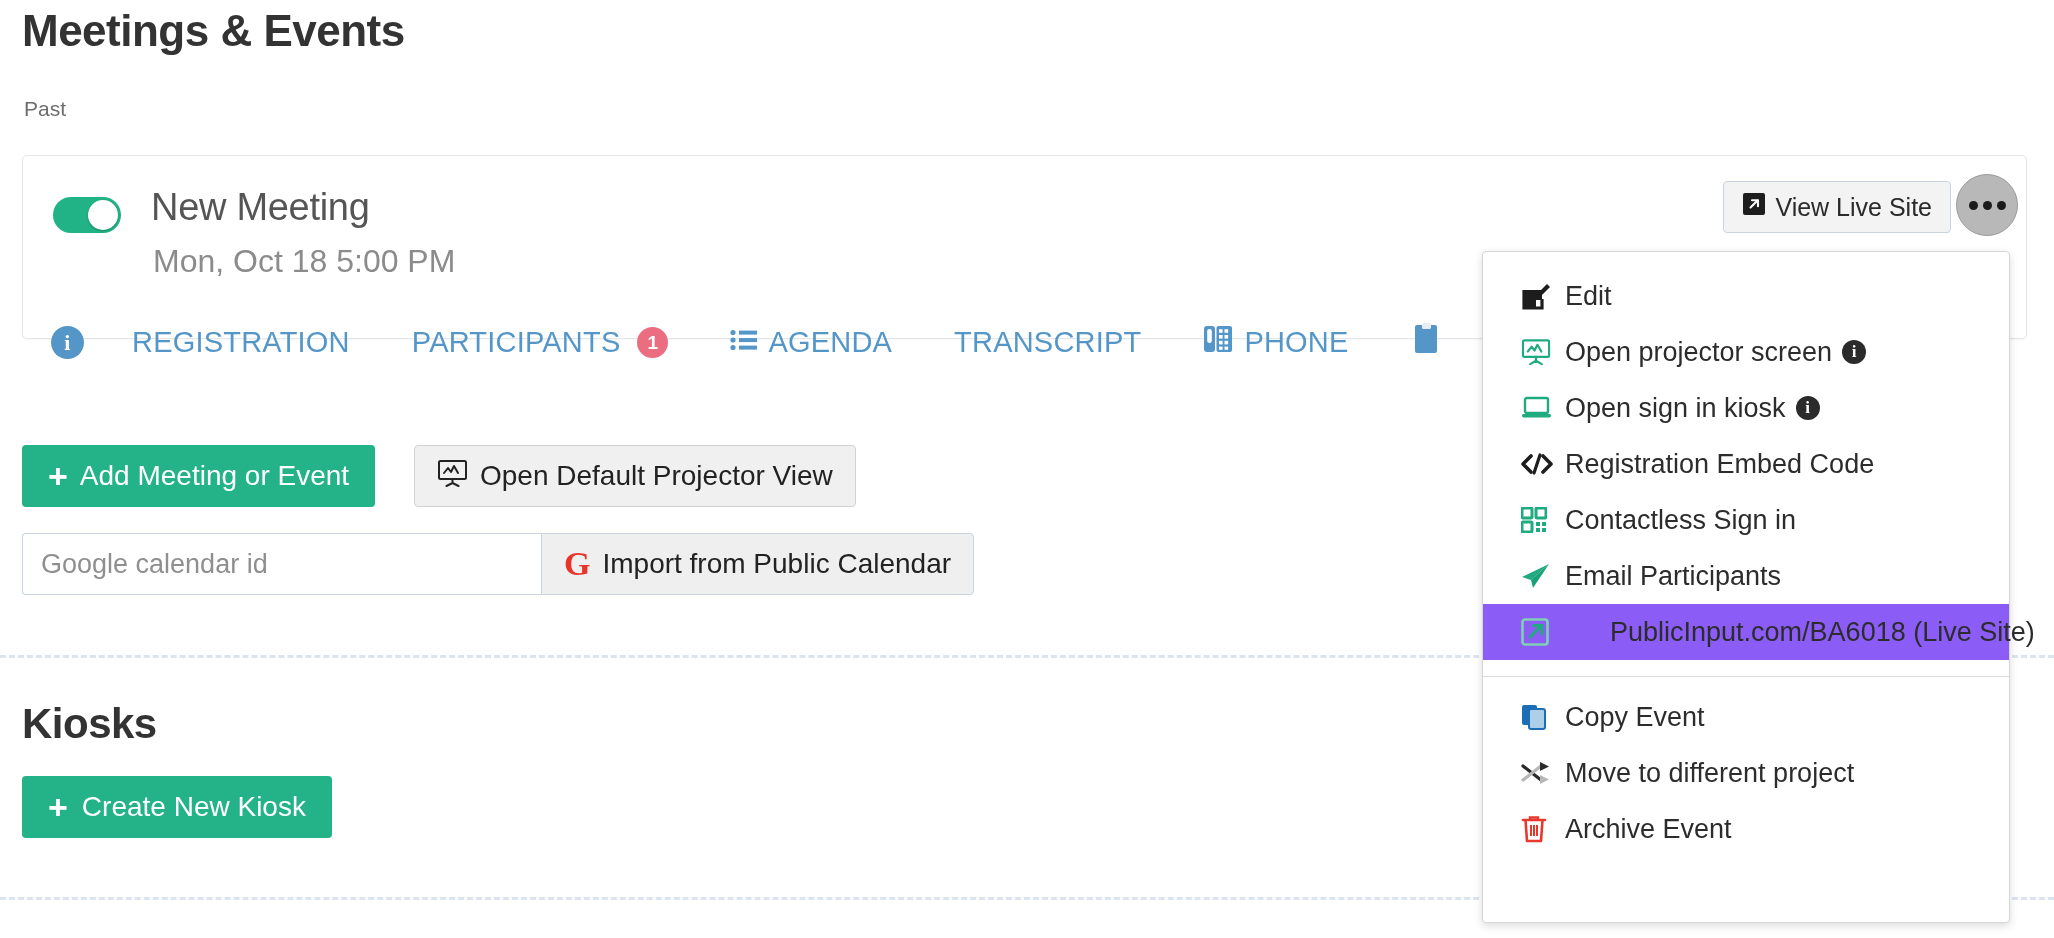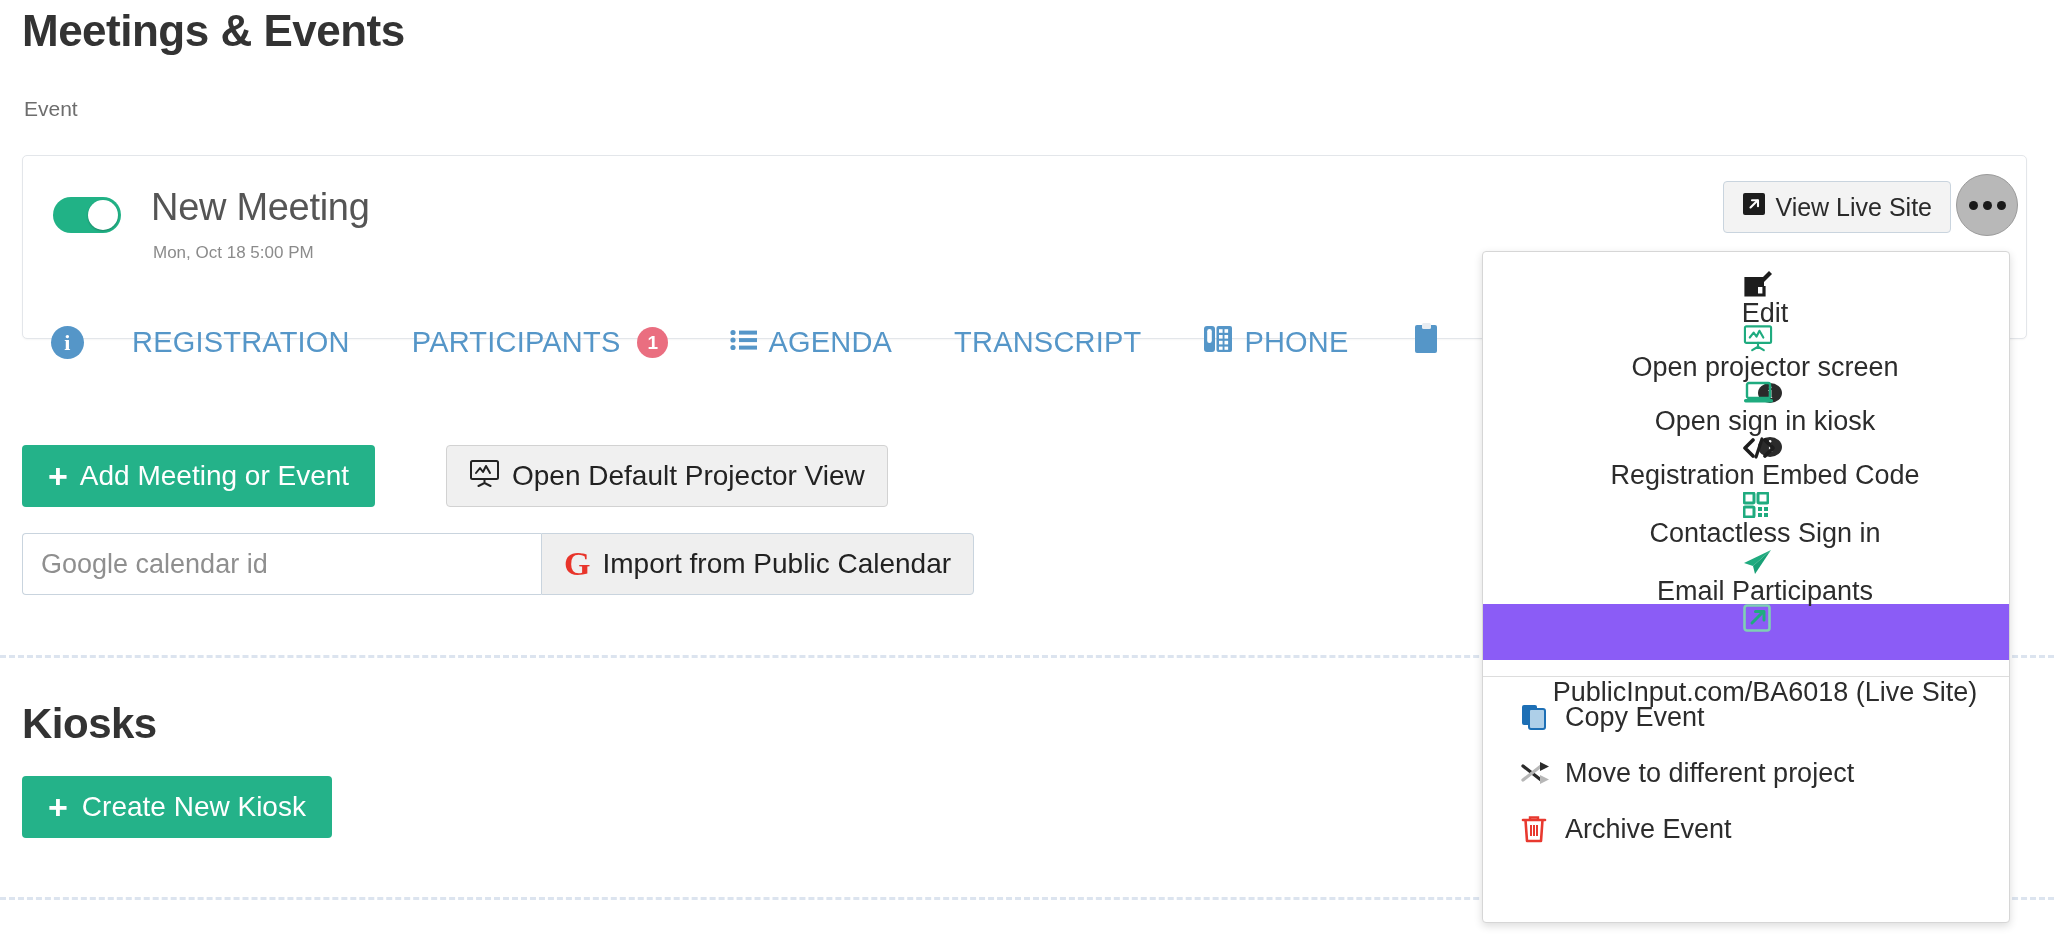--- a/index.html
+++ b/index.html
@@ -43,21 +43,21 @@
     background: #ffffff;
     box-shadow: 0 1px 2px rgba(0,0,0,0.25);
   }
   .meeting-title {
     position: absolute; left: 128px; top: 30px;
     font-size: 38px; color: #555555; font-weight: normal;
     letter-spacing: -0.3px;
   }
   .meeting-date {
     position: absolute; left: 130px; top: 87px;
-    font-size: 17px; color: #8b8b8b; font-weight: normal;
+    font-size: 32px; color: #8b8b8b; font-weight: normal;
   }
 
   .live-site-btn {
     position: absolute; right: 75px; top: 25px;
     height: 52px; padding: 0 18px;
     display: flex; align-items: center; gap: 9px;
     background: #f3f3f3; border: 1px solid #c9d4de; border-radius: 4px;
     font-size: 25px; color: #2a2a2a; cursor: pointer; text-align: right;
   }
   .kebab-btn {
@@ -98,21 +98,21 @@
   .btn {
     position: absolute; display: inline-flex; align-items: center;
     border-radius: 4px; cursor: pointer; white-space: nowrap;
   }
   .btn-add {
     left: 22px; top: 445px; height: 62px; padding: 0 26px; gap: 12px;
     background: #24b289; color: #ffffff; border: none; font-size: 28px;
   }
   .btn-projector {
     left: 414px; top: 445px; height: 62px; padding: 12px 22px; gap: 12px;
-    background: #f0f0f0; color: #222222; border: 1px solid #d2d2d2; font-size: 28px; margin-left: 32px;
+    background: #f0f0f0; color: #222222; border: 1px solid #d2d2d2; font-size: 28px;
   }
   .plus { font-size: 34px; line-height: 1; font-weight: bold; }
 
   
   .cal-row { position: absolute; left: 22px; top: 533px; display: flex; }
   .cal-input {
     width: 519px; height: 62px;
     border: 1px solid #c9d4de; border-right: none;
     border-radius: 4px 0 0 4px;
     padding: 0 18px; font-size: 27px; color: #000000;
@@ -170,29 +170,29 @@
   .mi-info {
     display: inline-flex; align-items: center; justify-content: center;
     width: 24px; height: 24px; border-radius: 50%;
     background: #2b2b2b; color: #fff; font-size: 17px; font-weight: bold;
     font-family: "Liberation Serif", serif; margin-left: 10px;
   }
   .menu-sep { height: 1px; background: #dddddd; margin: 16px 0 12px 0; }
 
   
   .menu-group-top { padding-top: 2px; }
-  .menu-group-top .menu-item { height: 56px; flex-direction: column; }
+  .menu-group-top .menu-item { height: 56px; }
 </style>
 </head>
 <body>
 
 <div class="page">
 
   <div class="page-title">Meetings &amp; Events</div>
-  <div class="past-label">Event</div>
+  <div class="past-label">Past</div>
 
   <div class="meeting-card">
 
     <div class="toggle">
       <div class="knob"></div>
     </div>
 
     <div class="meeting-title">New Meeting</div>
     <div class="meeting-date">Mon, Oct 18 5:00 PM</div>
 

